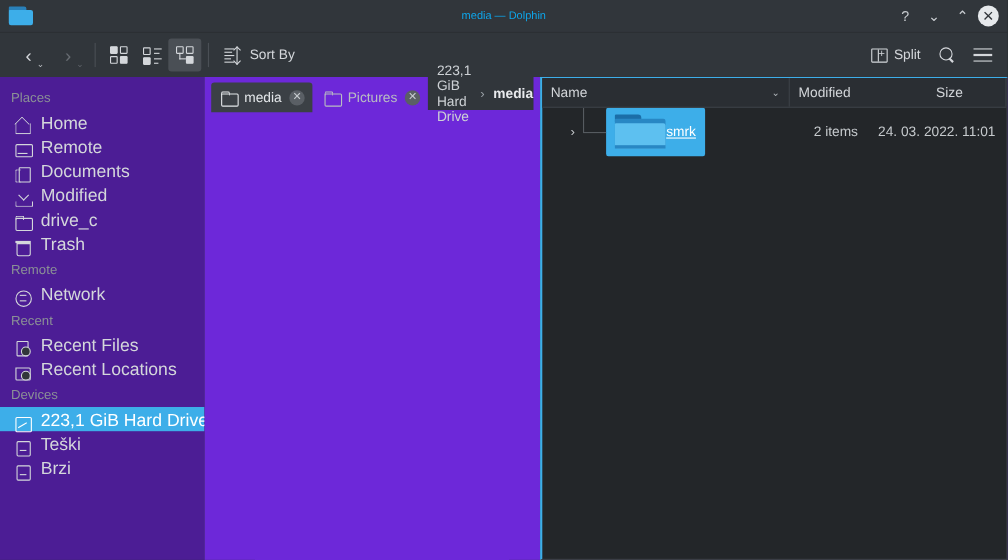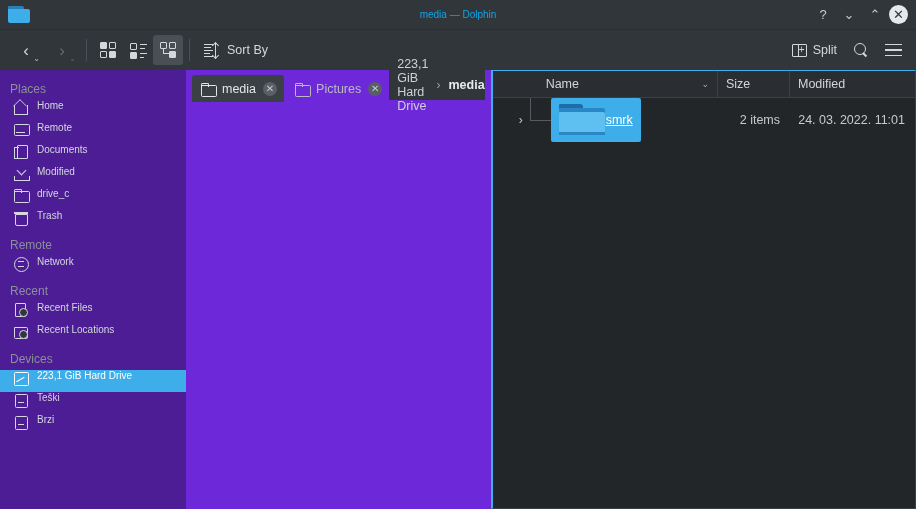--- a/index.html
+++ b/index.html
@@ -202,23 +202,23 @@
     width: 186px; flex: 0 0 186px;
     background: #4c1d95;
     padding: 6px 0 0 0;
     overflow: hidden;
   }
   .side-group {
     font-size: 12px; color: #8b9096;
     padding: 6px 0 4px 10px;
   }
   .side-item {
-    height: 22px; display: flex; align-items: flex-start;
+    height: 22px; display: flex; align-items: flex-end;
     gap: 9px; padding: 0 8px 0 13px;
-    color: #d4d7db; font-size: 10px;
+    color: #d4d7db; font-size: 16px;
     cursor: default; user-select: none; white-space: nowrap;
   }
   .side-item.selected { background: #3daee9; color: #fff; }
   .side-ic {
     width: 15px; height: 15px; flex: 0 0 15px;
     position: relative; color: inherit;
   }
   
   .ic-home::before {
     content: ''; position: absolute; left: 1px; top: 5px;
@@ -395,21 +395,21 @@
     background: #2a2e33;
     border-bottom: 1px solid #3c4147;
     font-size: 12.5px; color: #d2d5d9;
     user-select: none;
   }
   .col {
     display: flex; align-items: center; padding: 0 8px;
     border-right: 1px solid #3c4147;
     cursor: default;
   }
-  .col.name { flex: 1 1 auto; justify-content: space-between; margin-left: 45px; }
+  .col.name { flex: 1 1 auto; justify-content: space-between; }
   .col.size { flex: 0 0 72px; }
   .col.modified { flex: 0 0 125px; border-right: none; }
   .col-sort-chev { font-size: 9px; color: #aeb3b8; }
 
   .rows { flex: 1 1 auto; position: relative; overflow: hidden; }
   .row {
     height: 44px; display: flex; align-items: center;
     font-size: 12.5px; color: #d4d7db;
     user-select: none; cursor: default;
   }
@@ -680,25 +680,25 @@
         <span class="crumb-sep">›</span>
         <span class="crumb-current">media</span>
       </div>
 
       <div class="view-wrap">
         <div class="col-header">
           <div class="col name">
             <span>Name</span>
             <span class="col-sort-chev">⌄</span>
           </div>
+          <div class="col modified">
+            <span>Modified</span>
+          </div>
           <div class="col size">
             <span>Size</span>
-          </div>
-          <div class="col modified">
-            <span>Modified</span>
           </div>
         </div>
 
         <div class="rows">
           <div class="row">
             <div class="tree-col">
               <span class="tree-line-v"></span>
               <span class="tree-line-h"></span>
               <span class="tree-arrow">›</span>
             </div>

